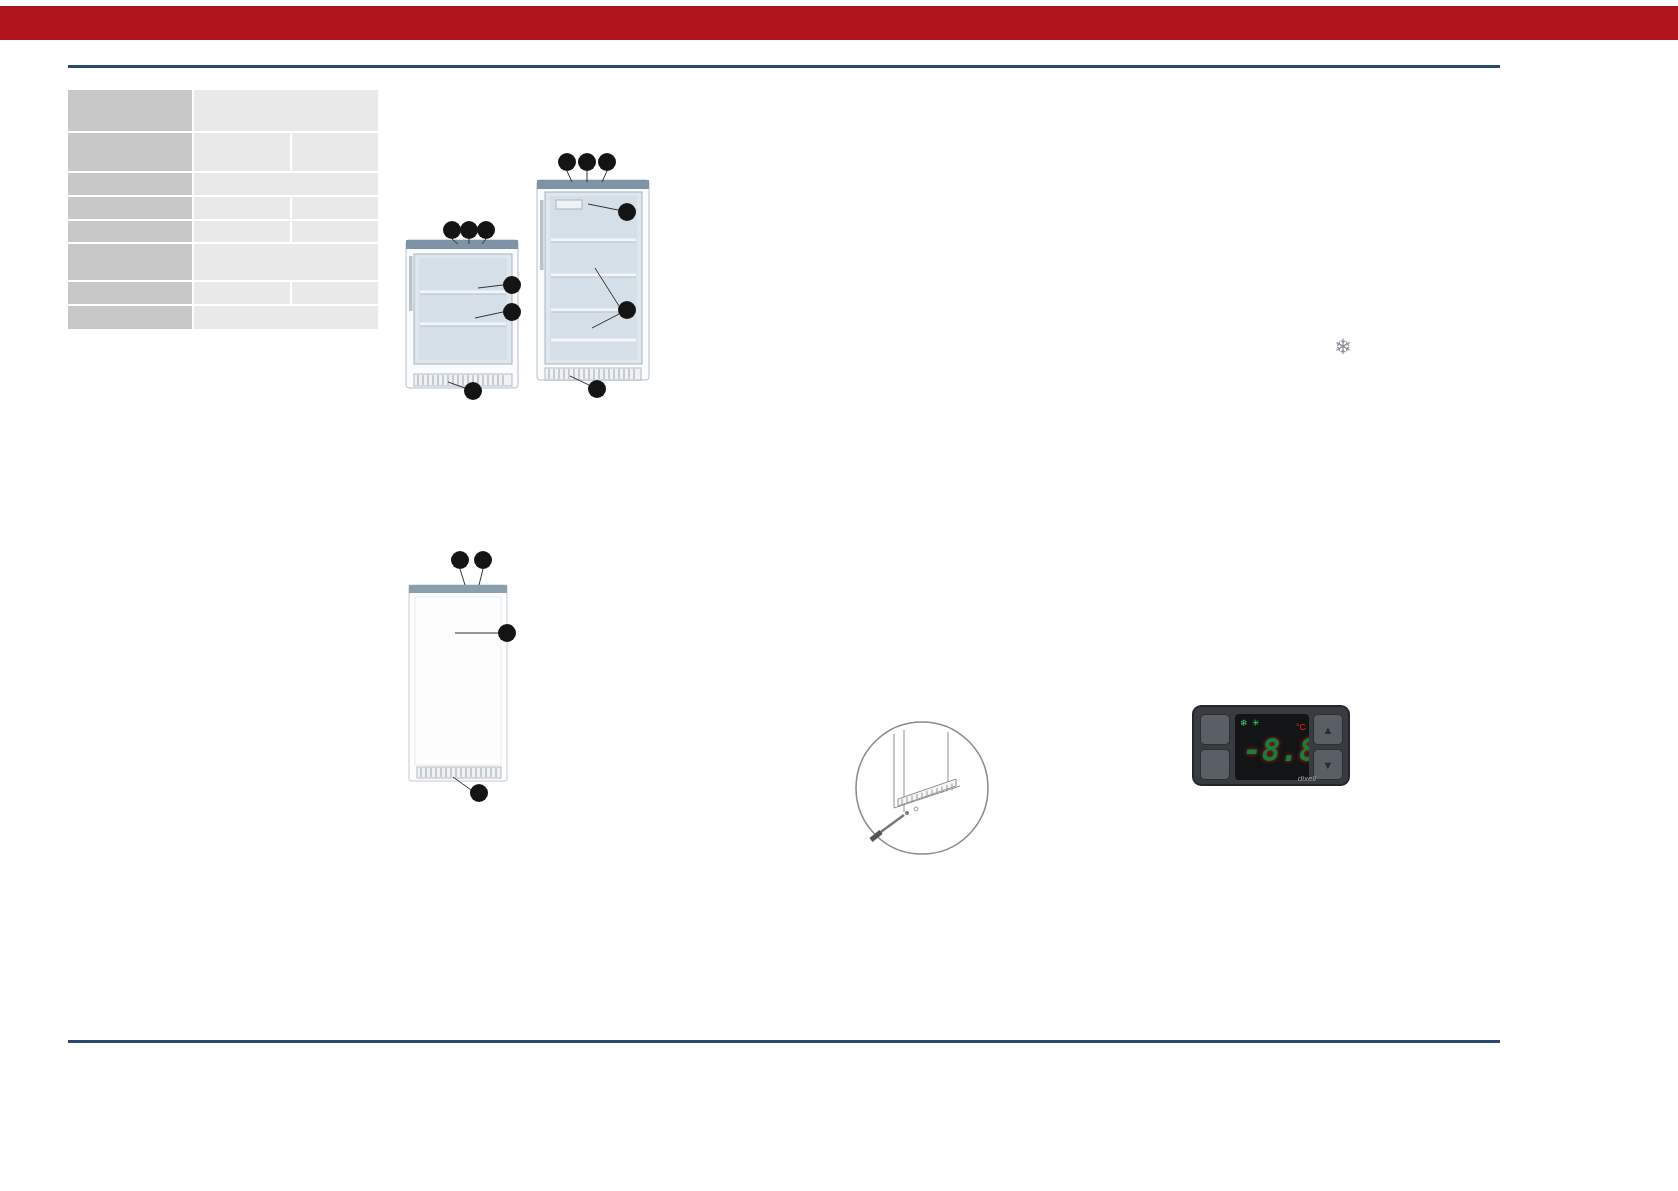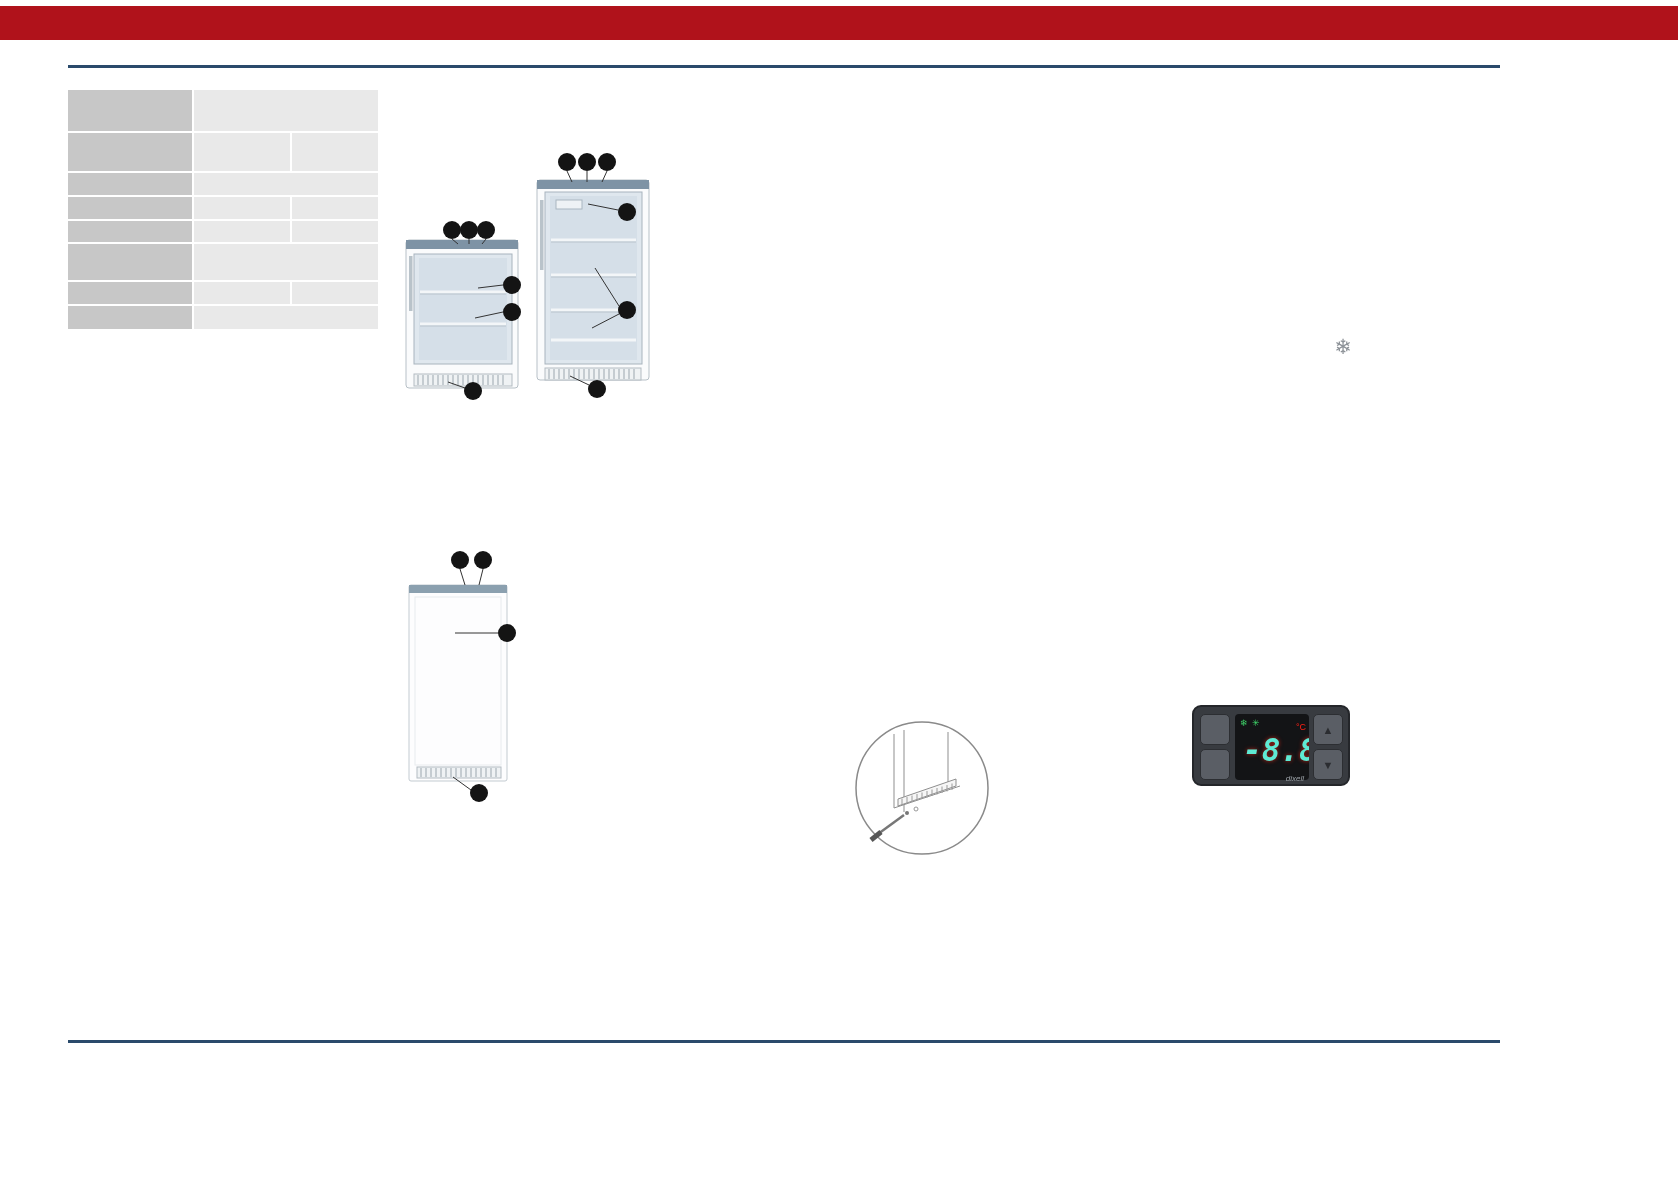--- a/index.html
+++ b/index.html
@@ -72,30 +72,30 @@
     overflow: hidden;
   }
   .ctrl-status {
     position: absolute; left: 5px; top: 4px;
     color: #3fd76a; font-size: 9px; letter-spacing: 1px;
   }
   .ctrl-digits {
     position: absolute; left: 8px; top: 16px; width: 58px;
     font-family: "DejaVu Sans Mono", monospace;
     font-weight: bold; font-style: italic;
-    color: #5eead4; font-size: 31px; line-height: 40px;
+    color: #15803d; font-size: 31px; line-height: 40px;
     text-align: right;
     text-shadow: 0 0 4px rgba(255,40,20,0.7);
   }
   .ctrl-unit {
     position: absolute; right: 3px; top: 8px;
     color: #ff2015; font-size: 9px;
   }
   .ctrl-brand {
-    position: absolute; right: 44px; bottom: 1px;
+    position: absolute; right: 32px; bottom: 1px;
     color: #9aa0a6; font-size: 8px; font-style: italic;
   }
 
   svg { display: block; }
 </style>
 </head>
 <body>
 
 <div class="abs top-bar"></div>
 

